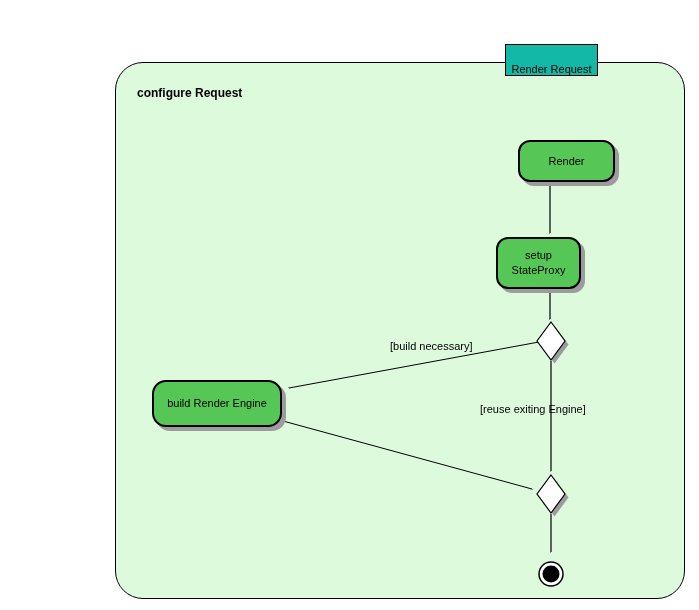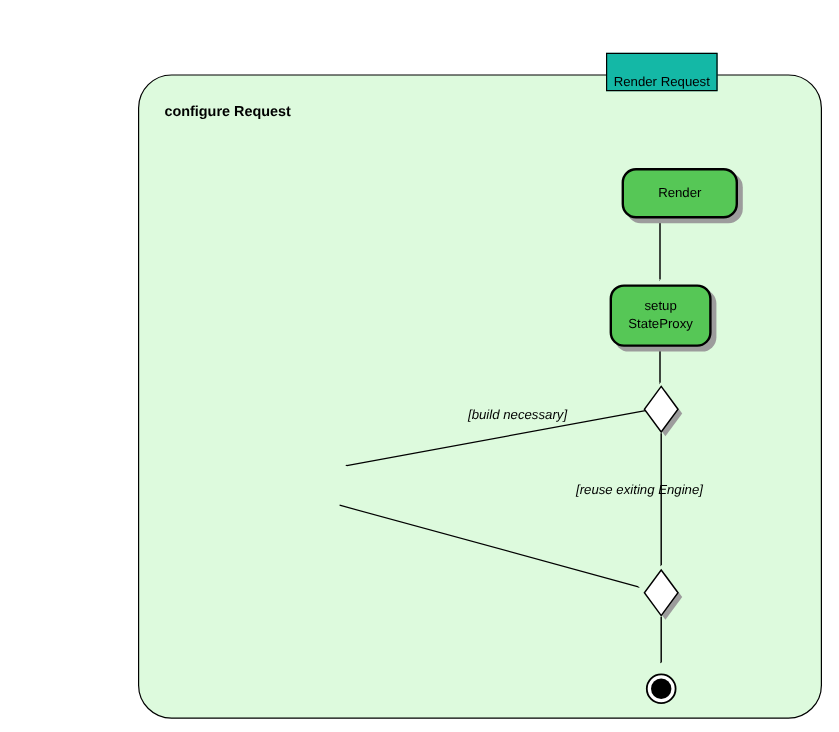--- a/index.html
+++ b/index.html
@@ -70,30 +70,29 @@
     flex-direction: column;
     align-items: center;
     justify-content: center;
     font-size: 11px;
     color: #000000;
     text-align: center;
     z-index: 3;
     line-height: 15px;
   }
   .action.render { left: 500px; top: 140px; width: 93px; height: 38px; margin-left: 18px; }
-  .action.setup  { left: 508px; top: 237px; width: 81px; height: 48px; }
+  .action.setup  { left: 496px; top: 237px; width: 81px; height: 48px; }
   .action.build  { left: 152px; top: 380px; width: 126px; height: 43px; border-radius: 14px; }
   
   .guard {
     position: absolute;
     font-size: 11px;
     color: #000000;
     z-index: 3;
     white-space: nowrap;
-    font-style: italic;
   }
   .guard.build-necessary { left: 390px; top: 340px; }
   .guard.reuse-existing  { left: 480px; top: 403px; }
 </style>
 </head>
 <body>
 
 <div id="canvas">
 
   <div class="partition"></div>
@@ -134,17 +133,20 @@
 
   <div class="action render">
     <span>Render</span>
   </div>
 
   <div class="action setup">
     <span>setup</span>
     <span>StateProxy</span>
   </div>
 
+  <div class="action build">
+    <span>build Render Engine</span>
+  </div>
 
   <div class="guard build-necessary">[build necessary]</div>
   <div class="guard reuse-existing">[reuse exiting Engine]</div>
 
 </div>
 
 </body></html>

